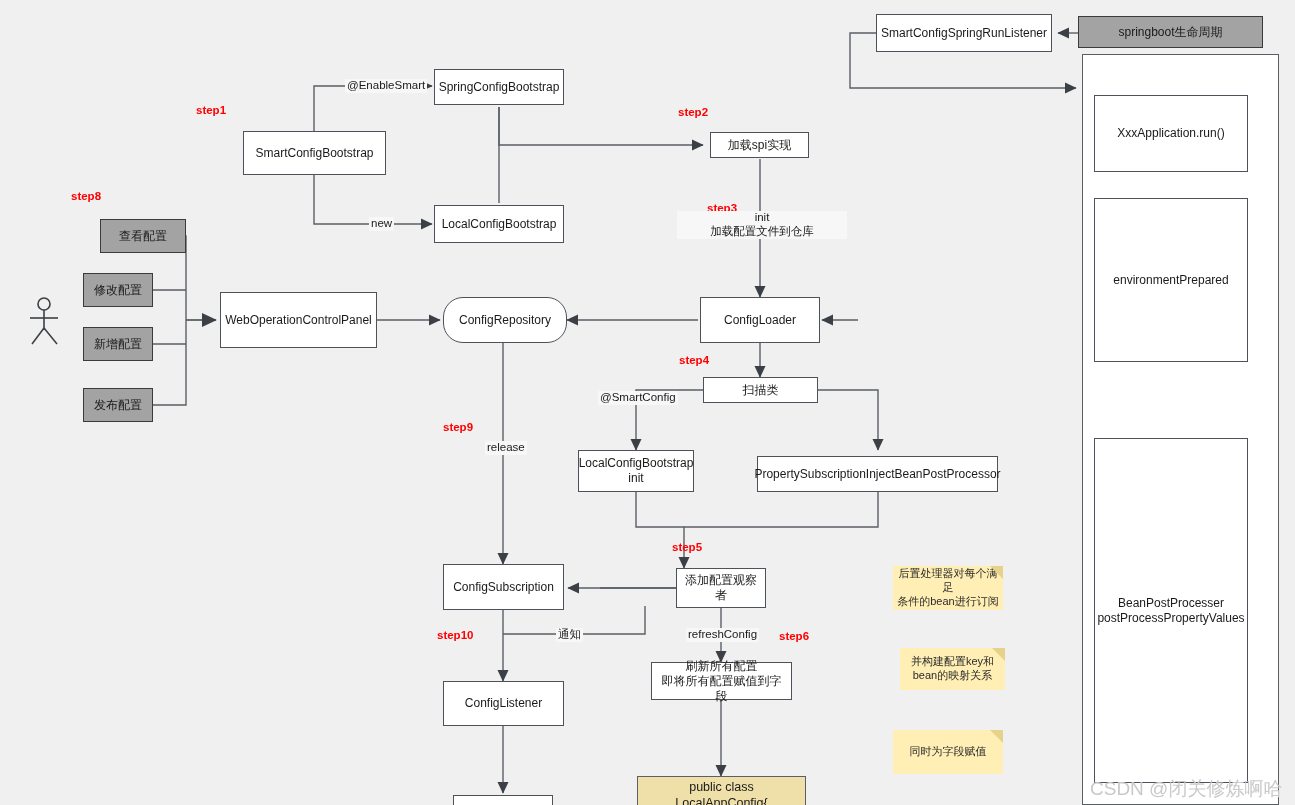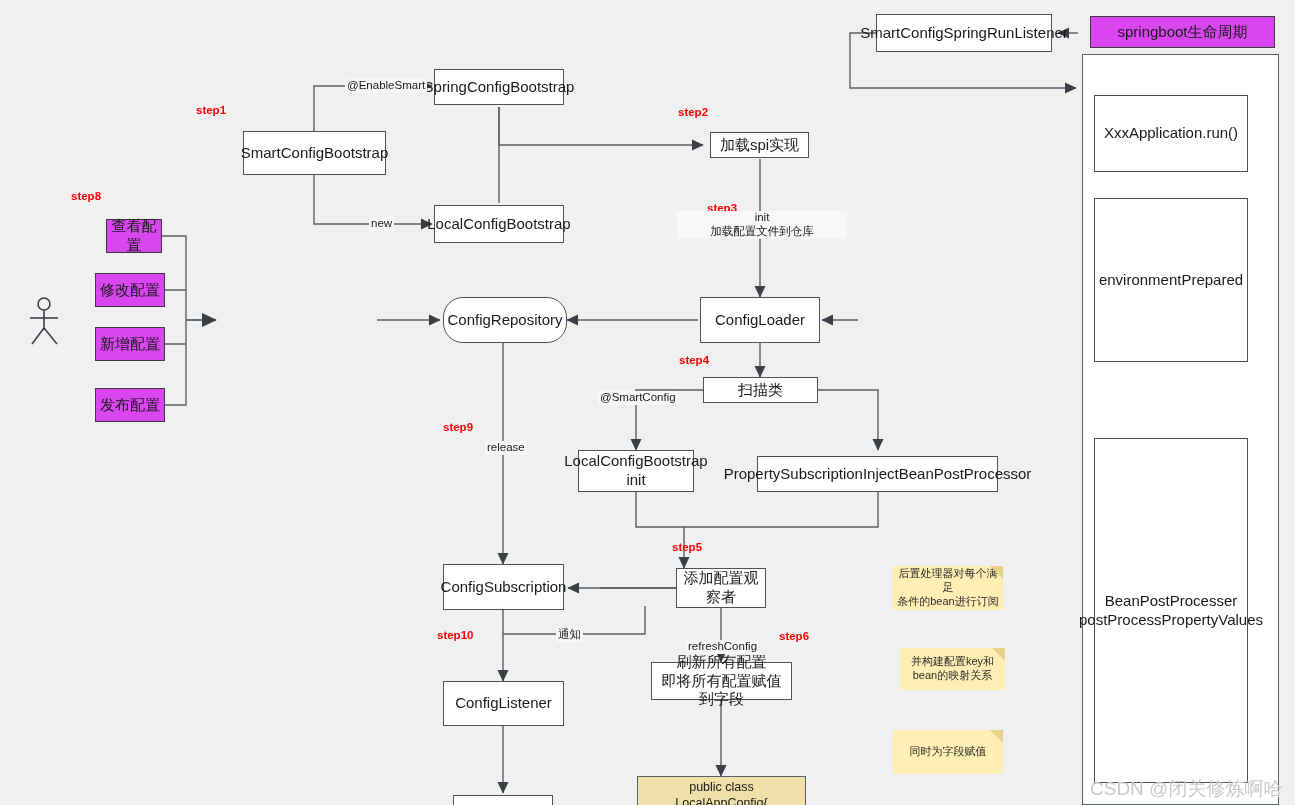--- a/index.html
+++ b/index.html
@@ -14,26 +14,26 @@
   svg.wires{position:absolute;left:0;top:0;width:1295px;height:805px;pointer-events:none;}
 
   .node{
     position:absolute;
     box-sizing:border-box;
     border:1px solid #4d5159;
     background:#ffffff;
     color:#1a1a1a;
     display:flex;align-items:center;justify-content:center;
     text-align:center;
-    font-size:15px;
+    font-size:12px;
     line-height:1.25;
     padding:2px 4px;
     white-space:pre-line;
   }
-  .node.yellow{background:#d946ef;border-color:#3b3b3b;margin-left:12px;}
+  .node.yellow{background:#a3a3a3;border-color:#3b3b3b;}
   .node.sticky{
     background:#ffefb4;border:none;
     font-size:11px;color:#2b2b2b;
   }
   .node.sticky:after{
     content:"";position:absolute;top:0;right:0;
     border-left:13px solid transparent;
     border-top:13px solid #e6d28a;
   }
   .node.panel{background:#ffffff;border:1px solid #5a5f66;display:block;}
@@ -127,29 +127,30 @@
 
     <g id="actor" stroke="#3b3f46" stroke-width="1.6" fill="none">
       <circle cx="44" cy="304" r="6"></circle>
       <line x1="44" y1="310" x2="44" y2="330"></line>
       <line x1="30" y1="318" x2="58" y2="318"></line>
       <line x1="44" y1="328" x2="32" y2="344"></line>
       <line x1="44" y1="328" x2="57" y2="344"></line>
     </g>
   </svg>
 
-  <div class="node yellow" style="left:94px;top:219px;width:56px;height:34px;">查看配置</div>
+  <div class="node yellow" style="left:100px;top:219px;width:86px;height:34px;">查看配置</div>
   <div class="node yellow" style="left:83px;top:273px;width:70px;height:34px;">修改配置</div>
   <div class="node yellow" style="left:83px;top:327px;width:70px;height:34px;">新增配置</div>
   <div class="node yellow" style="left:83px;top:388px;width:70px;height:34px;">发布配置</div>
 
   <div class="node" style="left:243px;top:131px;width:143px;height:44px;">SmartConfigBootstrap</div>
   <div class="node" style="left:434px;top:69px;width:130px;height:36px;">SpringConfigBootstrap</div>
   <div class="node" style="left:434px;top:205px;width:130px;height:38px;">LocalConfigBootstrap</div>
 
+  <div class="node" style="left:220px;top:292px;width:157px;height:56px;">WebOperationControlPanel</div>
 
   <div class="node" style="left:443px;top:297px;width:124px;height:46px;border-radius:20px;">ConfigRepository</div>
 
   <div class="node" style="left:700px;top:297px;width:120px;height:46px;">ConfigLoader</div>
 
   <div class="node" style="left:710px;top:132px;width:99px;height:26px;">加载spi实现</div>
 
 
   <div class="node" style="left:703px;top:377px;width:115px;height:26px;">扫描类</div>
 
@@ -196,17 +197,17 @@
   <div class="steplbl" style="left:443px;top:421px;">step9</div>
   <div class="steplbl" style="left:437px;top:629px;">step10</div>
 
   <div class="edgelbl" style="left:345px;top:79px;">@EnableSmart</div>
   <div class="edgelbl" style="left:369px;top:217px;">new</div>
   <div class="edgelbl" style="left:677px;top:211px;width:166px;">init
 加载配置文件到仓库</div>
   <div class="edgelbl" style="left:598px;top:391px;">@SmartConfig</div>
   <div class="edgelbl" style="left:485px;top:441px;">release</div>
   <div class="edgelbl" style="left:556px;top:628px;">通知</div>
-  <div class="edgelbl" style="left:686px;top:628px;margin-top:12px;">refreshConfig</div>
+  <div class="edgelbl" style="left:686px;top:628px;">refreshConfig</div>
 
   <div class="watermark" style="left:1090px;top:776px;">CSDN @闭关修炼啊哈</div>
 
 </div>
 
 </body></html>

